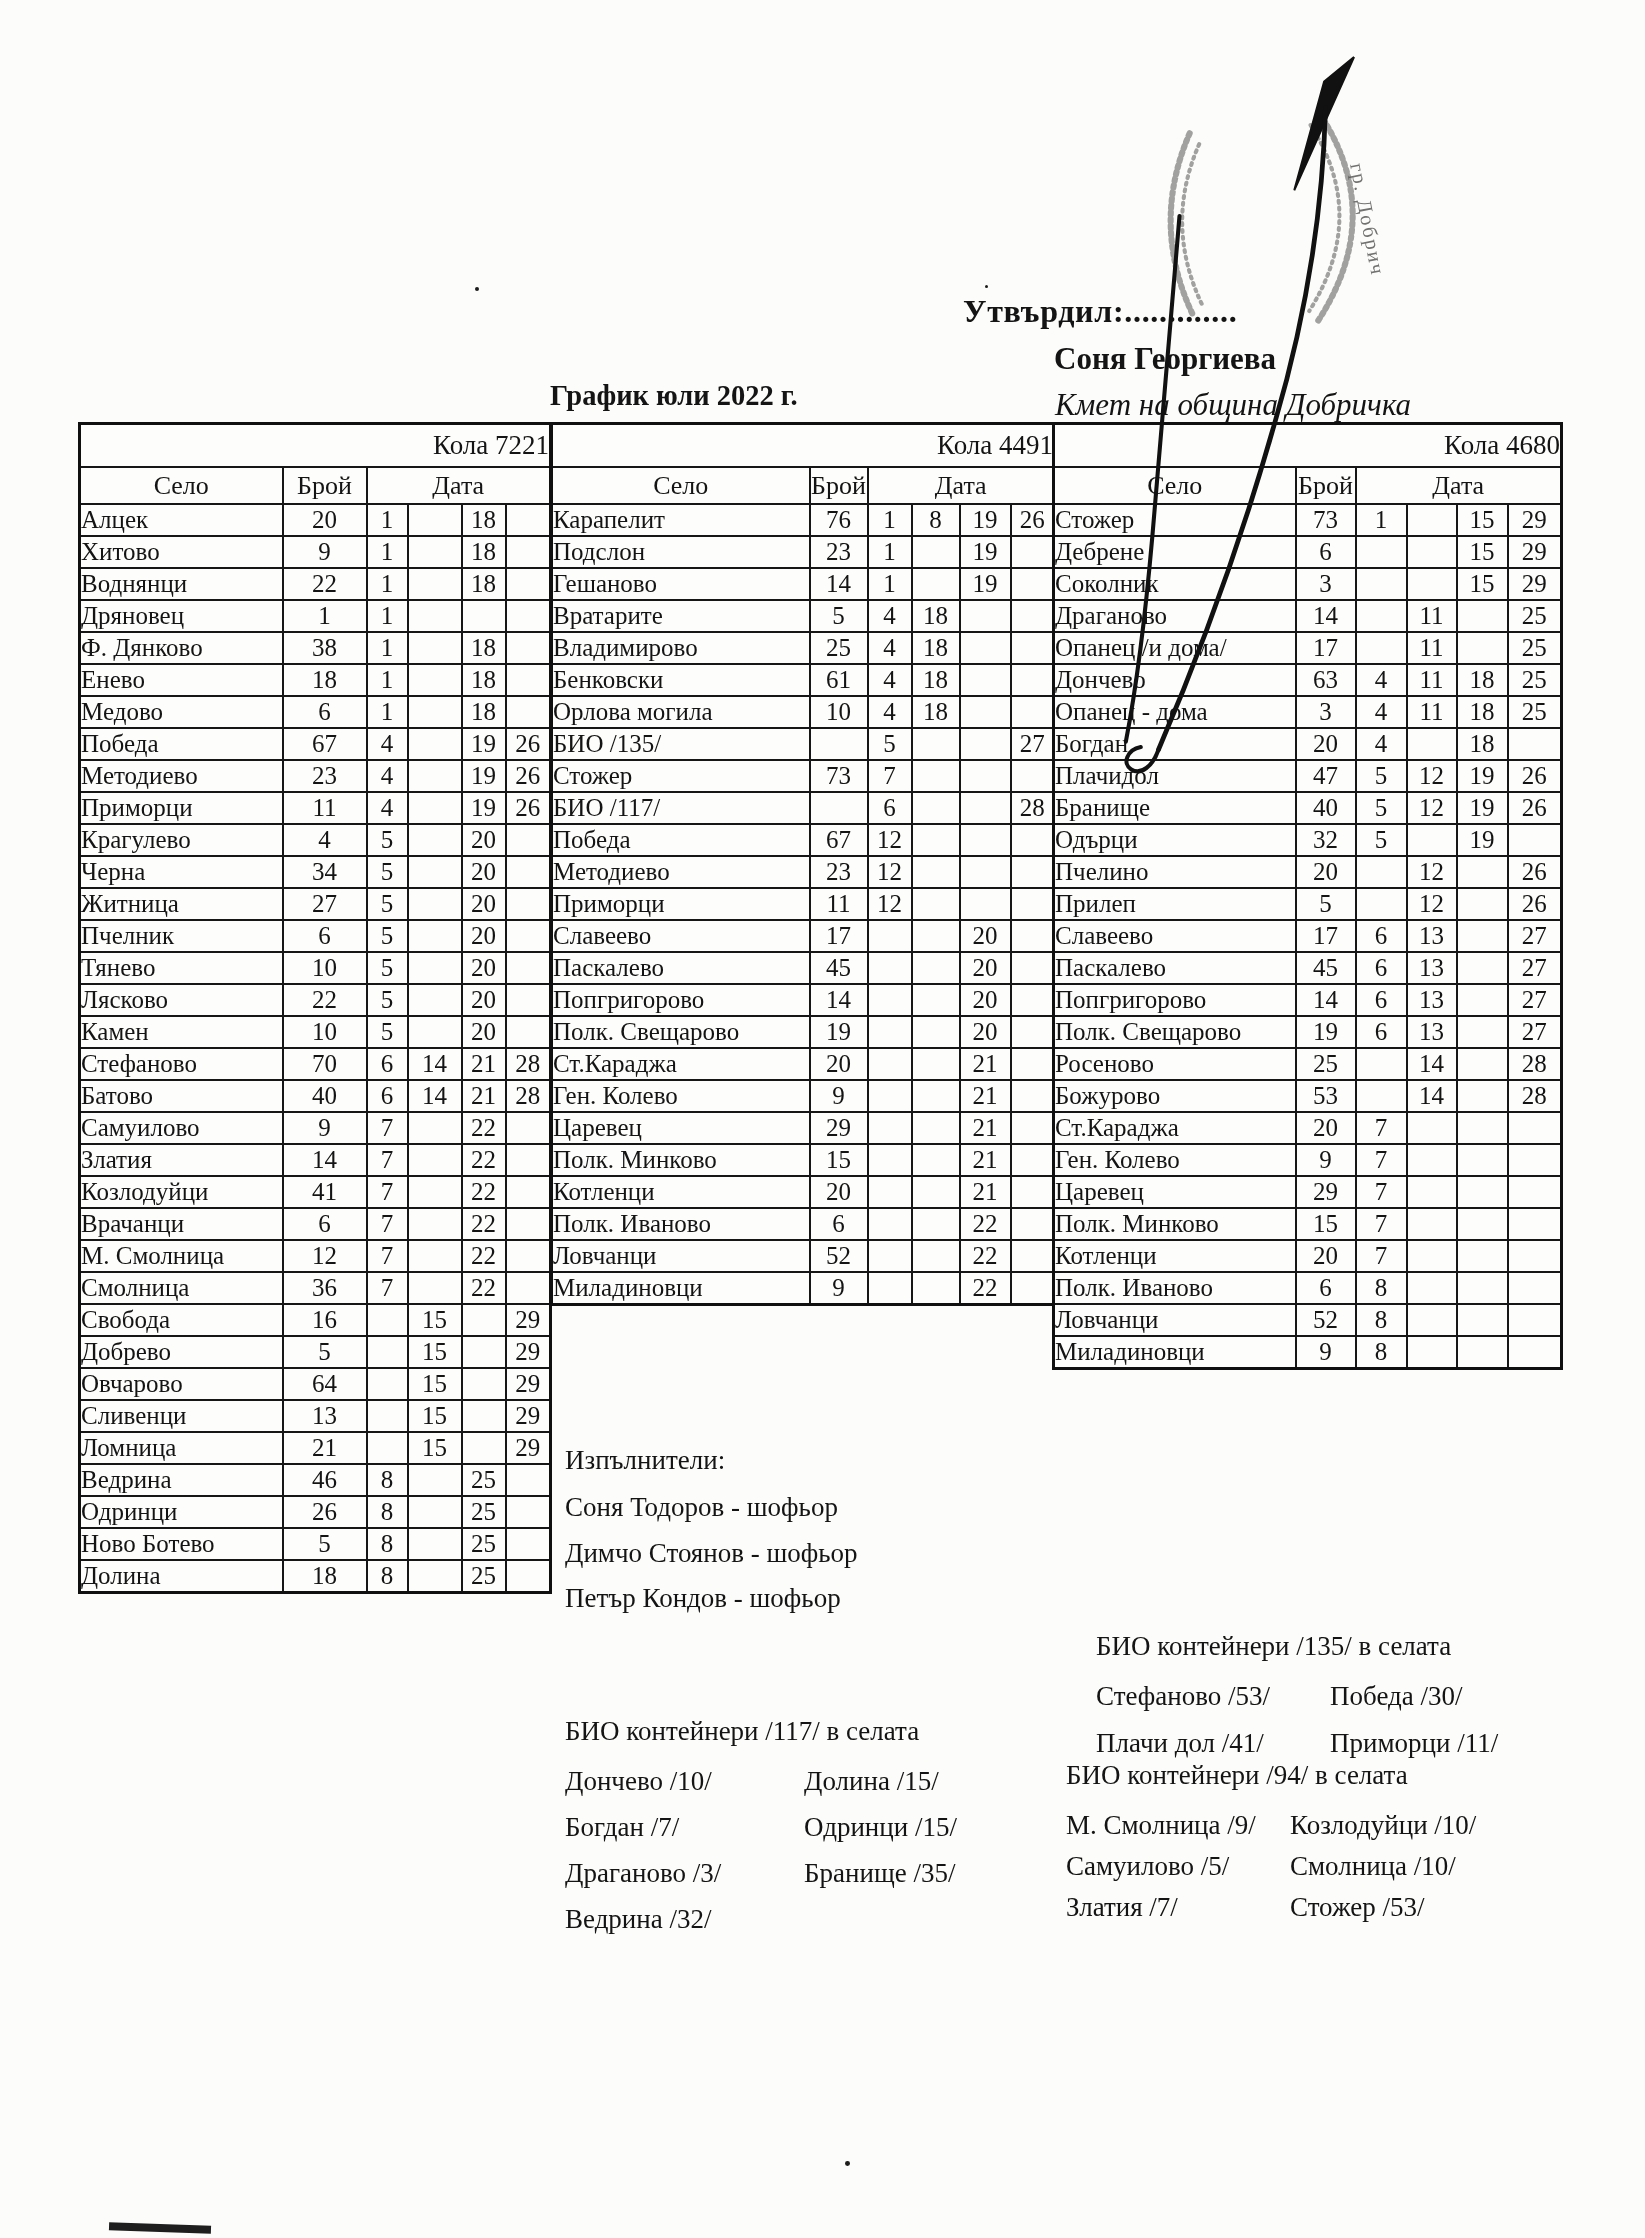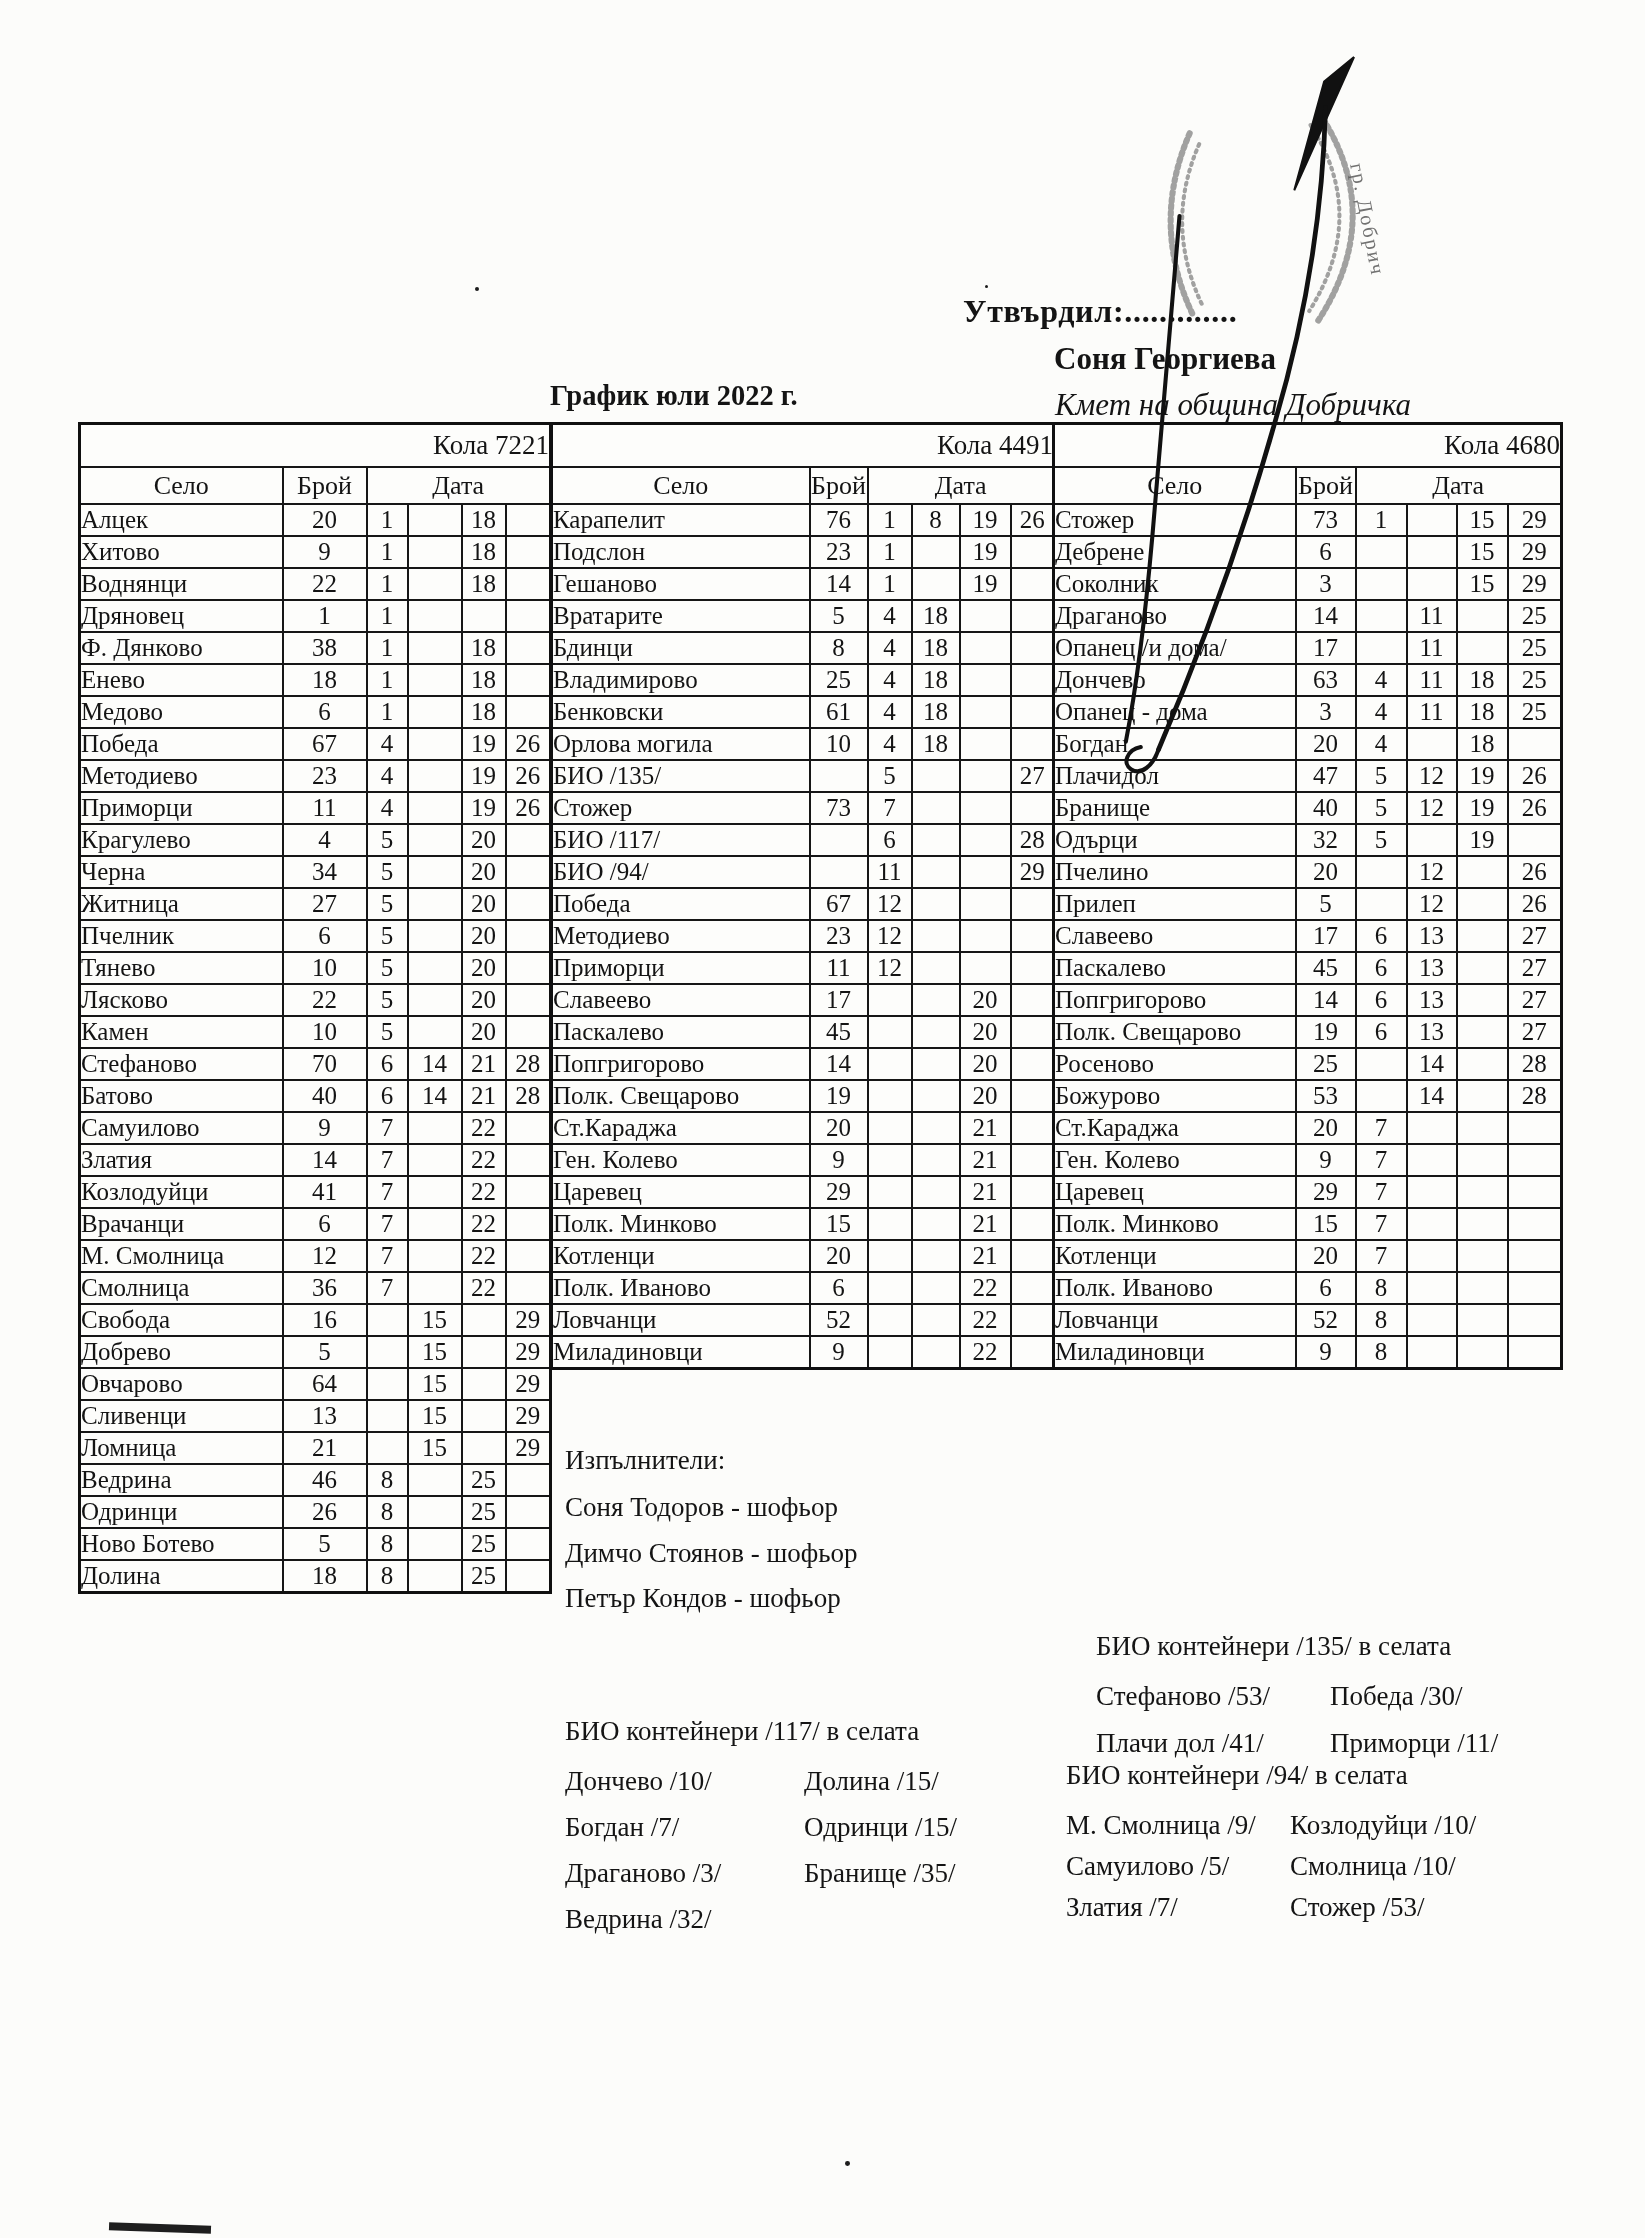--- a/index.html
+++ b/index.html
@@ -404,28 +404,20 @@
         </tr>
         <tr>
           <td class="village">Вратарите</td>
           <td class="num">5</td>
           <td class="num">4</td>
           <td class="num">18</td>
           <td class="num"></td>
           <td class="num"></td>
         </tr>
         <tr>
-          <td class="village">Бдинци</td>
-          <td class="num">8</td>
-          <td class="num">4</td>
-          <td class="num">18</td>
-          <td class="num"></td>
-          <td class="num"></td>
-        </tr>
-        <tr>
           <td class="village">Владимирово</td>
           <td class="num">25</td>
           <td class="num">4</td>
           <td class="num">18</td>
           <td class="num"></td>
           <td class="num"></td>
         </tr>
         <tr>
           <td class="village">Бенковски</td>
           <td class="num">61</td>
@@ -458,28 +450,20 @@
           <td class="num"></td>
           <td class="num"></td>
         </tr>
         <tr>
           <td class="village">БИО /117/</td>
           <td class="num"></td>
           <td class="num">6</td>
           <td class="num"></td>
           <td class="num"></td>
           <td class="num">28</td>
-        </tr>
-        <tr>
-          <td class="village">БИО /94/</td>
-          <td class="num"></td>
-          <td class="num">11</td>
-          <td class="num"></td>
-          <td class="num"></td>
-          <td class="num">29</td>
         </tr>
         <tr>
           <td class="village">Победа</td>
           <td class="num">67</td>
           <td class="num">12</td>
           <td class="num"></td>
           <td class="num"></td>
           <td class="num"></td>
         </tr>
         <tr>

